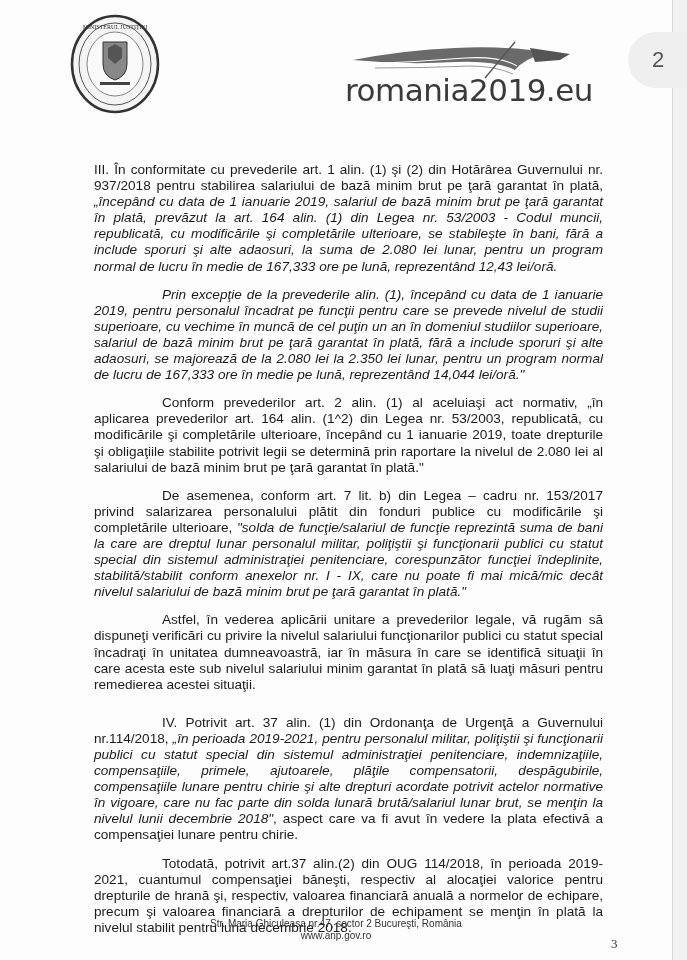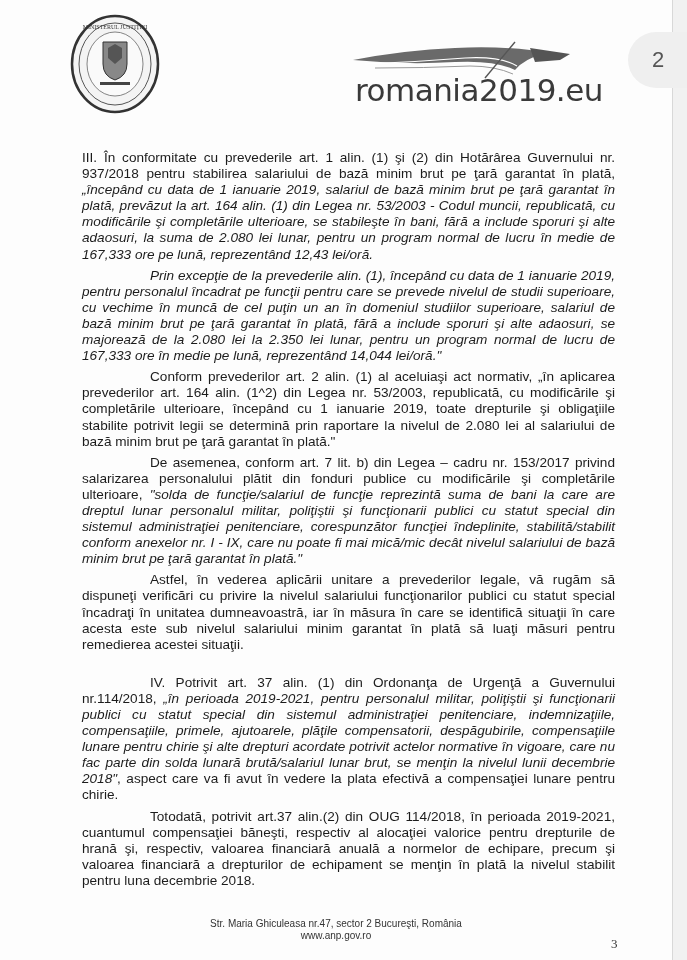--- a/index.html
+++ b/index.html
@@ -5,24 +5,24 @@
   html, body { margin:0; padding:0; }
   body { width:687px; height:960px; background:#ffffff; position:relative; overflow:hidden;
          font-family:"Liberation Sans", sans-serif; color:#1c1c1c; }
   .page { position:absolute; left:0; top:0; width:672px; height:960px; background:#fdfdfd; }
   .right-edge { position:absolute; left:672px; top:0; width:15px; height:960px; background:#f1f1f1; border-left:1px solid #d8d8d8; }
   .badge { position:absolute; left:628px; top:32px; width:60px; height:56px; background:#efefef;
            border-radius:28px 0 0 28px; display:flex; align-items:center; justify-content:center;
            font-size:22px; color:#555; font-family:"Liberation Sans", sans-serif; }
   .seal { position:absolute; left:70px; top:14px; width:90px; height:100px; }
   .logo { position:absolute; left:345px; top:20px; width:240px; height:100px; }
-  .logo-text { position:absolute; left:355px; top:72px; font-size:31px; color:#3a3a3a; letter-spacing:-0.5px;
+  .logo-text { position:absolute; left:345px; top:72px; font-size:31px; color:#3a3a3a; letter-spacing:-0.5px;
                font-family:"DejaVu Sans", sans-serif; }
   .content { position:absolute; left:82px; top:150px; width:533px; font-size:13.6px; line-height:16.1px; }
-  .content p { margin:0; text-align:justify; }
+  .content p { margin:12px; text-align:justify; }
   .indent { text-indent:68px; }
   .it { font-style:italic; }
   .gap { margin-top:5px !important; }
   .gap2 { margin-top:22px !important; }
   .footer { position:absolute; left:0; width:672px; top:918px; text-align:center; font-size:10px; line-height:12px; color:#333; }
   .pagenum { position:absolute; left:611px; top:936px; font-size:13px; font-family:"Liberation Serif", serif; color:#333; }
 </style>
 </head>
 <body>
 

